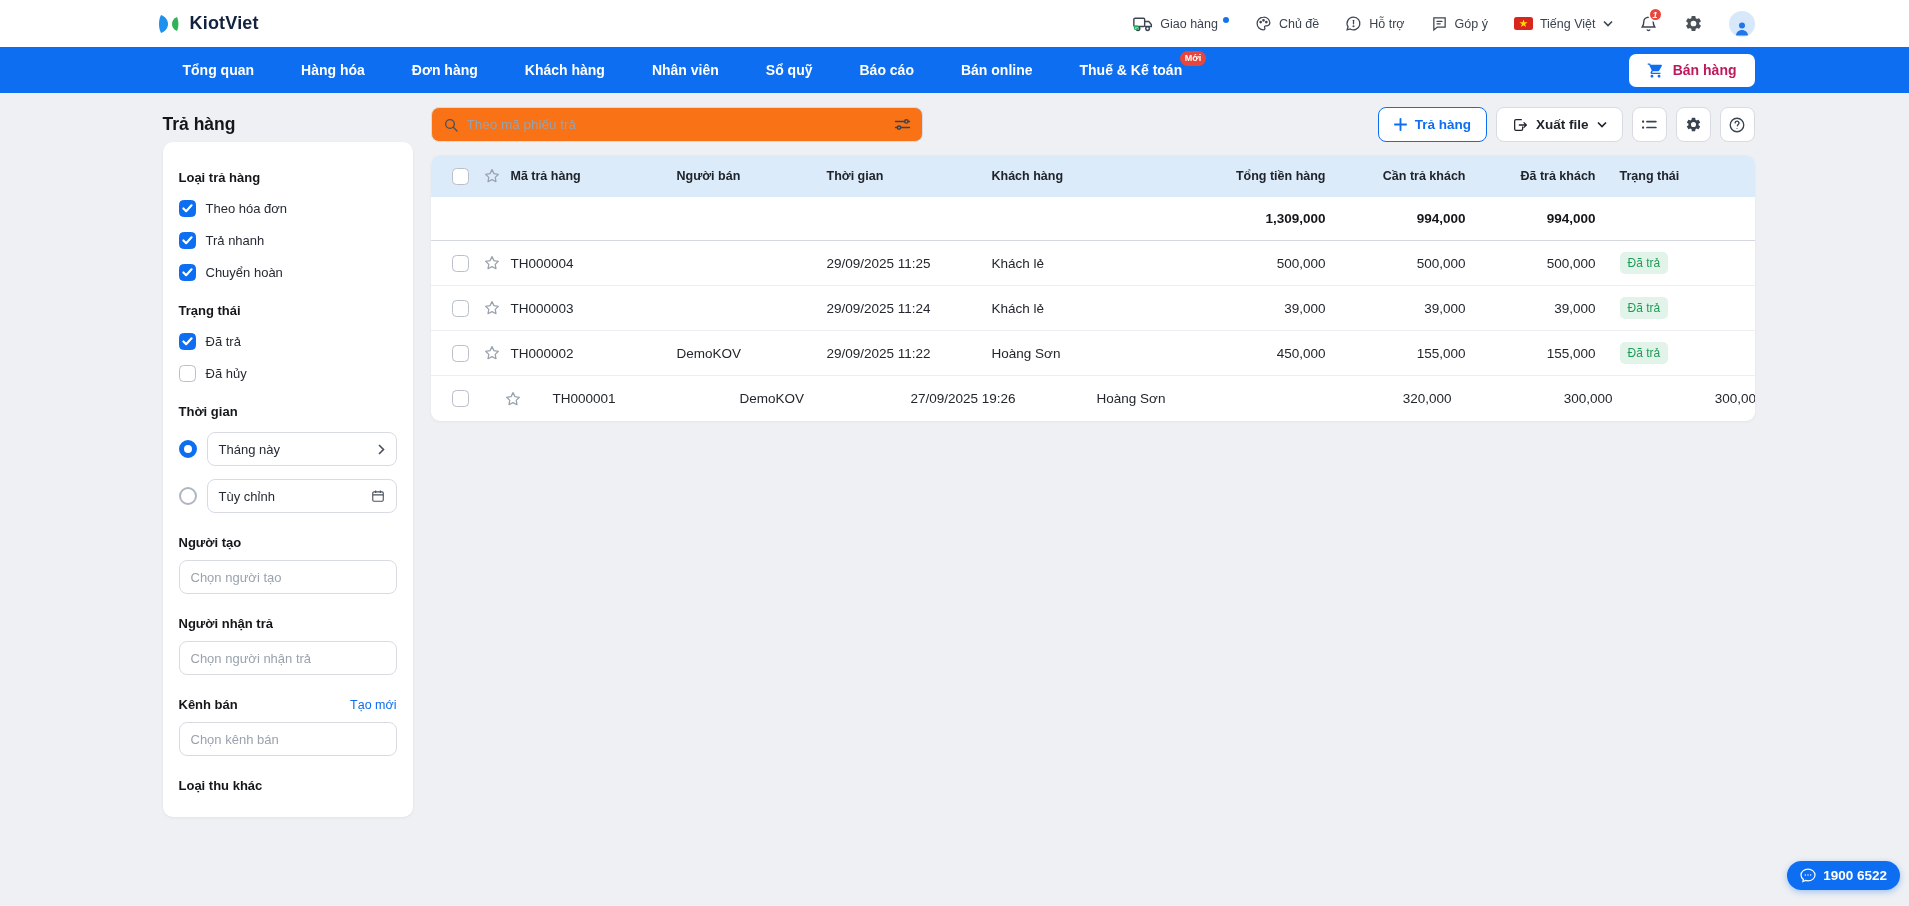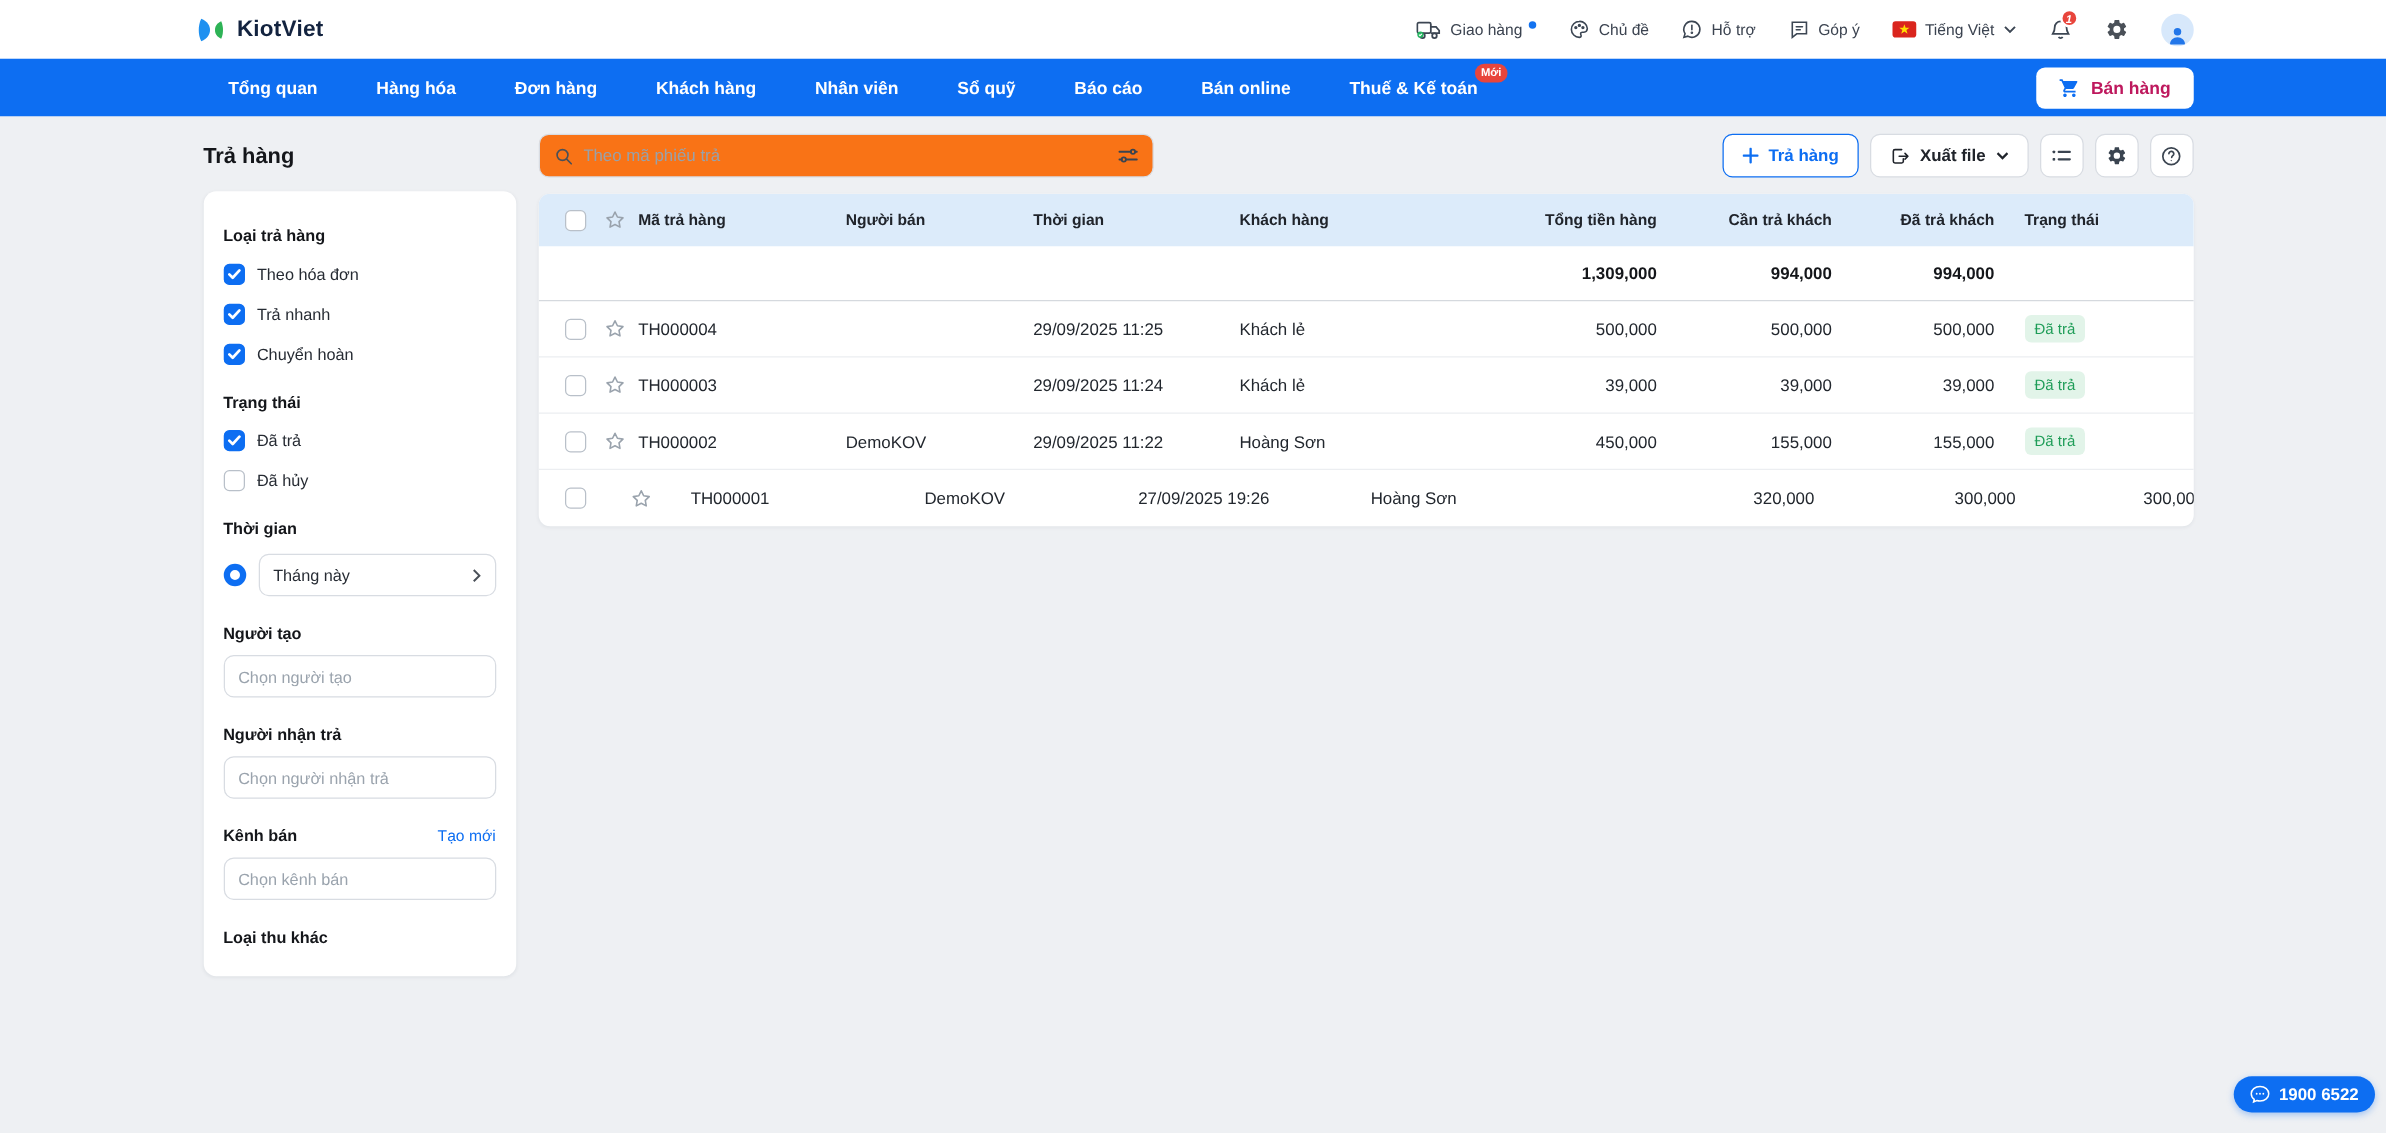--- a/index.html
+++ b/index.html
@@ -33,21 +33,21 @@
   .new-badge { position:absolute; top:-11px; right:-24px; background:#e8453c; color:#fff; font-size:9px; font-weight:bold; padding:2px 5px 2.5px; border-radius:8px; }
   .sell-btn { display:flex; align-items:center; gap:9px; background:#ffffff; border:none; border-radius:7px; height:33px; padding:0 18px; color:#be185d; font-size:14px; font-weight:bold; font-family:inherit; cursor:pointer; }
 
   
   .content { display:flex; padding-top:14px; }
   .left-col { width:250px; margin-left:8px; margin-right:18px; flex:0 0 auto; }
   .main-col { flex:1 1 auto; min-width:0; }
   .page-title { font-size:17.5px; font-weight:bold; color:#14161a; line-height:35px; height:35px; }
 
   
-  .filter-card { margin-top:11px; background:#fff; border-radius:10px; box-shadow:0 1px 3px rgba(20,30,50,.06); padding:28px 16px 24px; }
+  .filter-card { background:#fff; border-radius:10px; box-shadow:0 1px 3px rgba(20,30,50,.06); padding:28px 16px 24px; }
   .f-label { font-size:13px; font-weight:bold; color:#14161a; margin-top:22px; display:flex; align-items:center; justify-content:space-between; }
   .f-label:first-child { margin-top:0; }
   .f-link { font-size:12.5px; font-weight:normal; color:#0d6ef2; cursor:pointer; }
   .check-row { display:flex; align-items:center; gap:10px; margin-top:15px; font-size:13px; color:#262b33; cursor:pointer; }
   .cb { width:17px; height:17px; border-radius:4.5px; border:1.5px solid #b9c0c9; background:#fff; flex:0 0 auto; display:flex; align-items:center; justify-content:center; }
   .cb.on { background:#0d6ef2; border-color:#0d6ef2; }
   .cb svg { display:none; }
   .cb.on svg { display:block; }
   .radio-row { display:flex; align-items:center; gap:10px; margin-top:13px; }
   .radio { width:18px; height:18px; border-radius:50%; border:2px solid #aeb6bf; background:#fff; flex:0 0 auto; cursor:pointer; }
@@ -247,20 +247,30 @@
       <div class="f-label">Thời gian</div>
       <div class="radio-row">
         <span class="radio on"></span>
         <span class="f-select">
           <span>Tháng này</span>
           <svg width="7" height="11" viewBox="0 0 7 11" fill="none" stroke="#4a5058" stroke-width="1.6">
               <path d="M1 1 L5.5 5.5 L1 10"></path>
             </svg>
         </span>
       </div>
+      <div class="radio-row">
+        <span class="radio"></span>
+        <span class="f-select">
+          <span>Tùy chỉnh</span>
+          <svg width="14" height="14" viewBox="0 0 24 24" fill="none" stroke="#4a5058" stroke-width="1.9">
+            <rect x="3" y="5" width="18" height="16" rx="2"></rect>
+              <path d="M3 10h18M8 2.5V7M16 2.5V7"></path>
+          </svg>
+        </span>
+      </div>
 
       <div class="f-label">Người tạo</div>
       <input class="f-input" placeholder="Chọn người tạo" style="">
 
       <div class="f-label">Người nhận trả</div>
       <input class="f-input" placeholder="Chọn người nhận trả" style="">
 
       <div class="f-label">
         <span>Kênh bán</span>
         <span class="f-link">Tạo mới</span>

